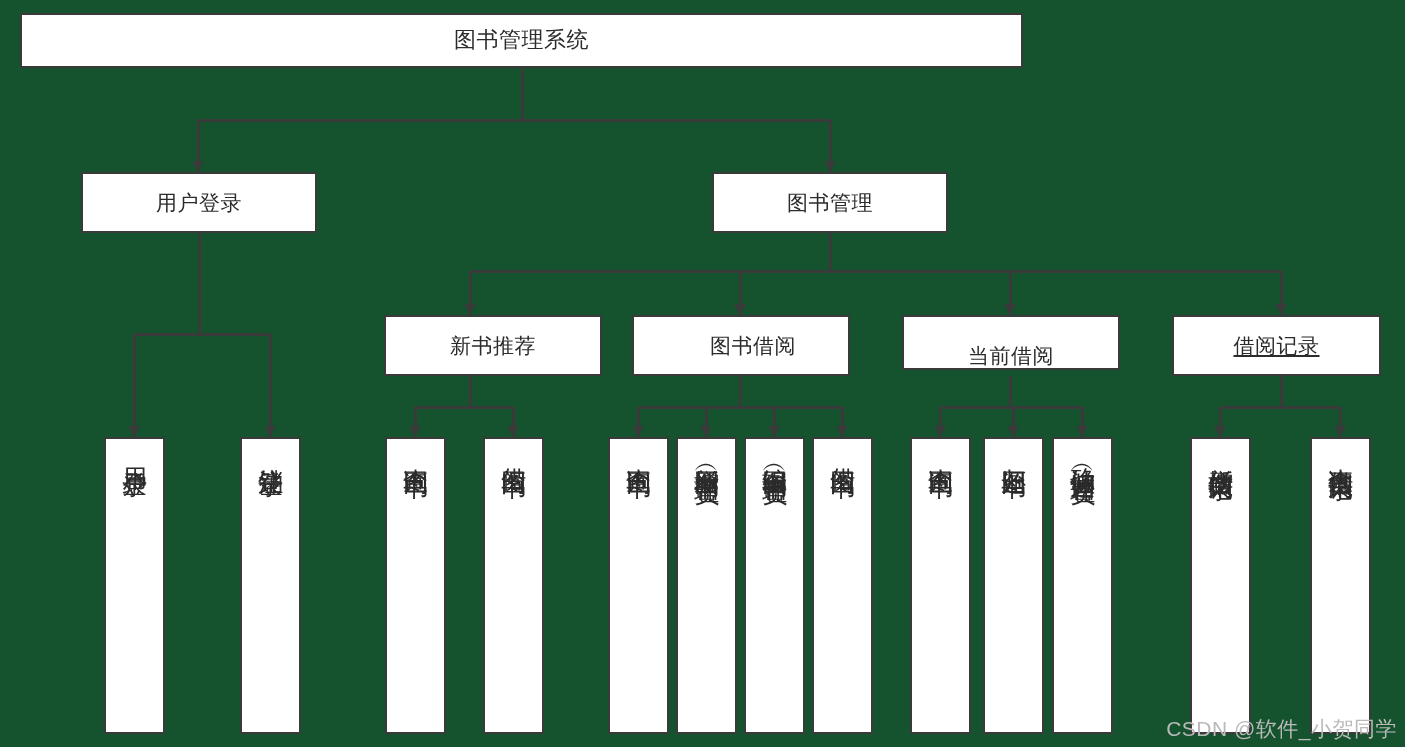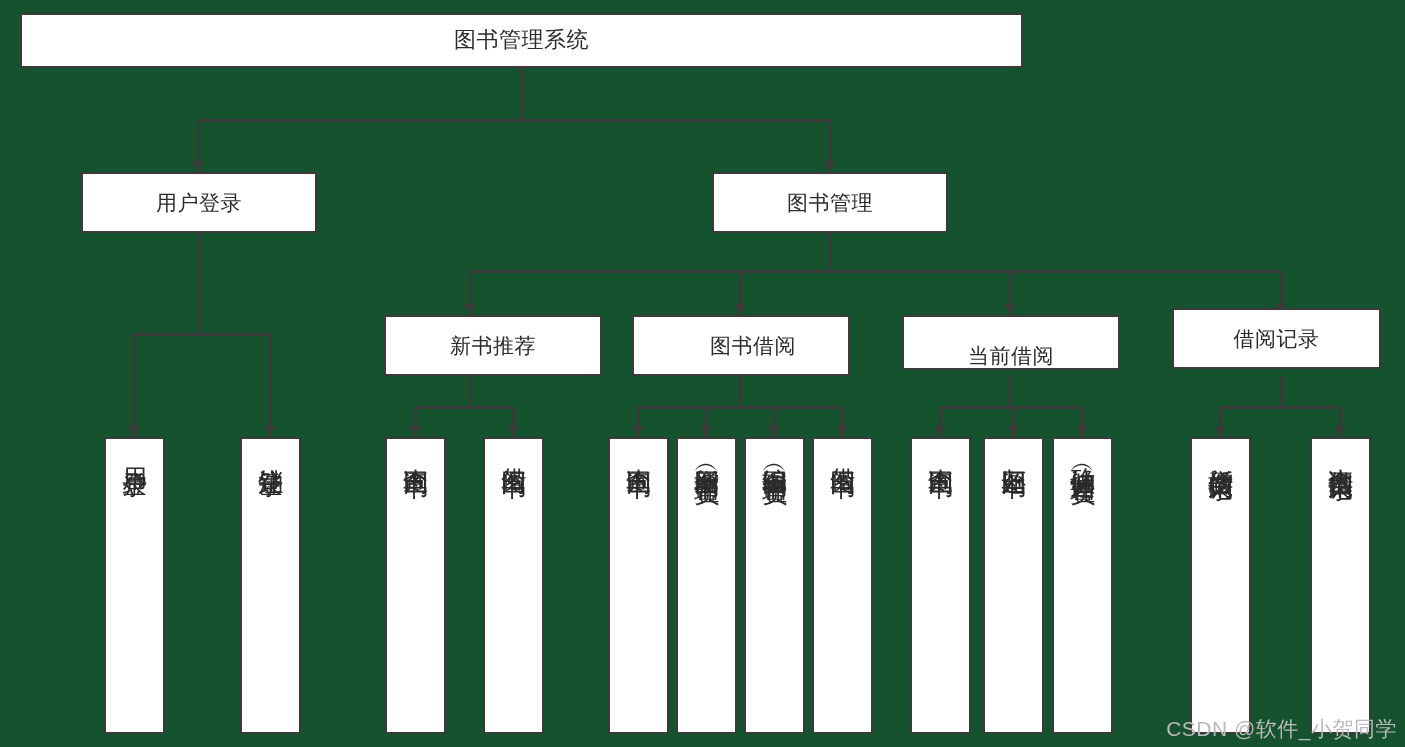--- a/index.html
+++ b/index.html
@@ -150,21 +150,21 @@
 
   <div class="node horiz" id="n-l2-0" style="left: 361px; top: 315px; width: 218px; height: 61px; margin-left: 23px;">
     <span class="label">新书推荐</span>
   </div>
   <div class="node horiz" id="n-l2-1" style="left: 632px; top: 315px; width: 218px; height: 61px; padding-left: 24px;">
     <span class="label">图书借阅</span>
   </div>
   <div class="node horiz" id="n-l2-2" style="left: 902px; top: 315px; width: 218px; height: 55px; align-items: flex-end;">
     <span class="label">当前借阅</span>
   </div>
-  <div class="node horiz" id="n-l2-3" style="left: 1172px; top: 308px; width: 209px; height: 61px;">
+  <div class="node horiz" id="n-l2-3" style="left: 1172px; top: 315px; width: 209px; height: 61px; text-decoration: underline;">
     <span class="label">借阅记录</span>
   </div>
 
   <div class="node vert" id="n-lf-0" style="left: 104px; top: 437px; width: 61px; height: 297px;">
     <span class="label">用户登录</span>
   </div>
   <div class="node vert" id="n-lf-1" style="left: 240px; top: 437px; width: 61px; height: 297px;">
     <span class="label">注销登录</span>
   </div>
   <div class="node vert" id="n-lf-2" style="left: 385px; top: 437px; width: 61px; height: 297px;">

